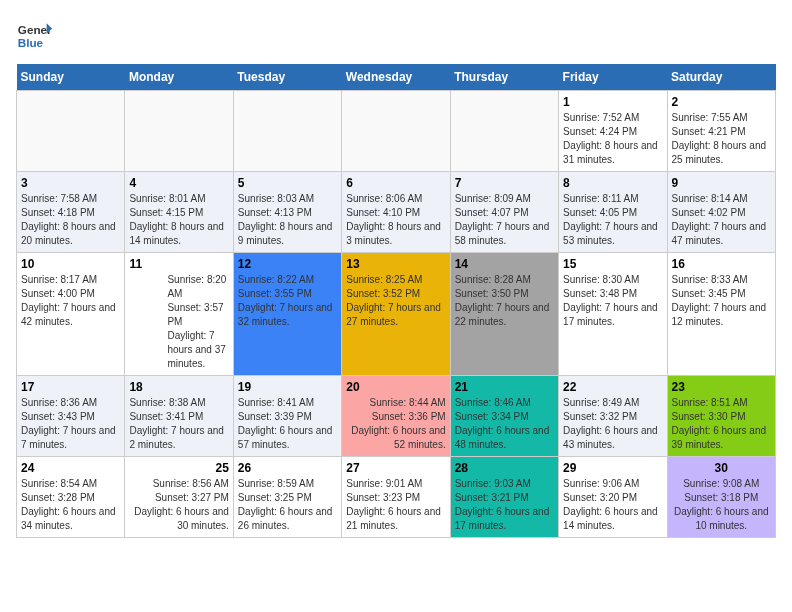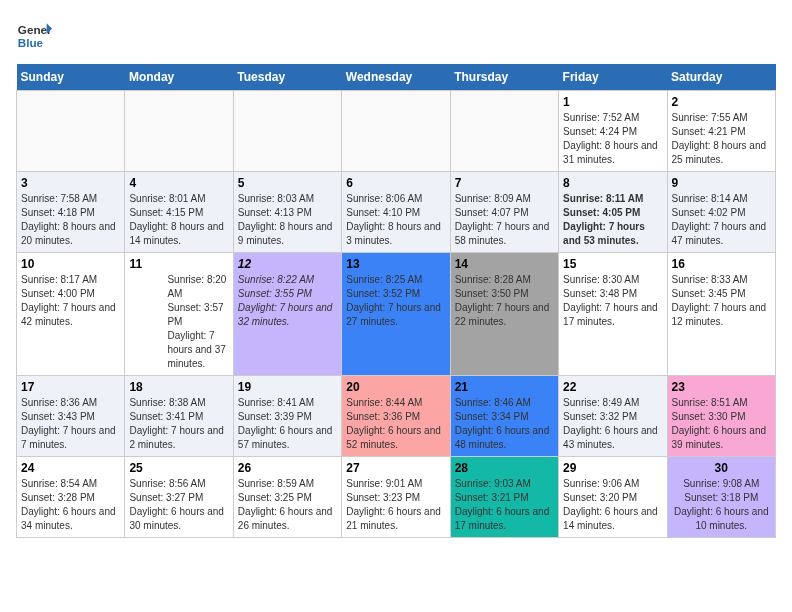--- a/index.html
+++ b/index.html
@@ -153,21 +153,21 @@
 Daylight: 8 hours and 3 minutes.</div>
         </td>
         <td style="background: rgb(238, 242, 248);">
           <span class="day-number">7</span>
           <div class="day-info" style="white-space: pre-line;">Sunrise: 8:09 AM
 Sunset: 4:07 PM
 Daylight: 7 hours and 58 minutes.</div>
         </td>
         <td style="background: rgb(238, 242, 248);">
           <span class="day-number">8</span>
-          <div class="day-info" style="white-space: pre-line; font-weight: bold;">Sunrise: 8:11 AM
+          <div class="day-info" style="white-space: pre-line;">Sunrise: 8:11 AM
 Sunset: 4:05 PM
 Daylight: 7 hours and 53 minutes.</div>
         </td>
         <td style="background: rgb(238, 242, 248);">
           <span class="day-number">9</span>
           <div class="day-info" style="white-space: pre-line;">Sunrise: 8:14 AM
 Sunset: 4:02 PM
 Daylight: 7 hours and 47 minutes.</div>
         </td>
       </tr>
@@ -177,27 +177,27 @@
           <div class="day-info" style="white-space: pre-line;">Sunrise: 8:17 AM
 Sunset: 4:00 PM
 Daylight: 7 hours and 42 minutes.</div>
         </td>
         <td style="background: rgb(255, 255, 255);">
           <span class="day-number">11</span>
           <div class="day-info" style="white-space: pre-line; margin-left: 38px;">Sunrise: 8:20 AM
 Sunset: 3:57 PM
 Daylight: 7 hours and 37 minutes.</div>
         </td>
-        <td style="background: #c4b5fd; font-style: italic;">
+        <td style="background: #3b82f6;">
           <span class="day-number">12</span>
           <div class="day-info" style="white-space: pre-line;">Sunrise: 8:22 AM
 Sunset: 3:55 PM
 Daylight: 7 hours and 32 minutes.</div>
         </td>
-        <td style="background: #3b82f6;">
+        <td style="background: #eab308;">
           <span class="day-number">13</span>
           <div class="day-info" style="white-space: pre-line;">Sunrise: 8:25 AM
 Sunset: 3:52 PM
 Daylight: 7 hours and 27 minutes.</div>
         </td>
         <td style="background: #a3a3a3; margin-top: 39px;">
           <span class="day-number">14</span>
           <div class="day-info" style="white-space: pre-line;">Sunrise: 8:28 AM
 Sunset: 3:50 PM
 Daylight: 7 hours and 22 minutes.</div>
@@ -229,51 +229,51 @@
 Daylight: 7 hours and 2 minutes.</div>
         </td>
         <td style="background: rgb(238, 242, 248);">
           <span class="day-number">19</span>
           <div class="day-info" style="white-space: pre-line;">Sunrise: 8:41 AM
 Sunset: 3:39 PM
 Daylight: 6 hours and 57 minutes.</div>
         </td>
         <td style="background: #fca5a5; margin-top: 40px;">
           <span class="day-number">20</span>
-          <div class="day-info" style="white-space: pre-line;">Sunrise: 8:44 AM
+          <div class="day-info" style="white-space: pre-line; text-align: right;">Sunrise: 8:44 AM
 Sunset: 3:36 PM
 Daylight: 6 hours and 52 minutes.</div>
         </td>
-        <td style="background: #3b82f6;">
+        <td style="background: #14b8a6;">
           <span class="day-number">21</span>
           <div class="day-info" style="white-space: pre-line;">Sunrise: 8:46 AM
 Sunset: 3:34 PM
 Daylight: 6 hours and 48 minutes.</div>
         </td>
         <td style="background: rgb(238, 242, 248);">
           <span class="day-number">22</span>
           <div class="day-info" style="white-space: pre-line;">Sunrise: 8:49 AM
 Sunset: 3:32 PM
 Daylight: 6 hours and 43 minutes.</div>
         </td>
-        <td style="background: #f9a8d4; margin-left: 31px;">
+        <td style="background: #84cc16; margin-left: 31px;">
           <span class="day-number">23</span>
           <div class="day-info" style="white-space: pre-line;">Sunrise: 8:51 AM
 Sunset: 3:30 PM
 Daylight: 6 hours and 39 minutes.</div>
         </td>
       </tr>
       <tr>
         <td style="background: rgb(255, 255, 255); margin-top: 48px;">
           <span class="day-number">24</span>
           <div class="day-info" style="white-space: pre-line;">Sunrise: 8:54 AM
 Sunset: 3:28 PM
 Daylight: 6 hours and 34 minutes.</div>
         </td>
-        <td style="background: rgb(255, 255, 255);">
+        <td style="background: rgb(255, 255, 255); text-align: right;">
           <span class="day-number">25</span>
           <div class="day-info" style="white-space: pre-line;">Sunrise: 8:56 AM
 Sunset: 3:27 PM
 Daylight: 6 hours and 30 minutes.</div>
         </td>
         <td style="background: rgb(255, 255, 255);">
           <span class="day-number">26</span>
           <div class="day-info" style="white-space: pre-line;">Sunrise: 8:59 AM
 Sunset: 3:25 PM
 Daylight: 6 hours and 26 minutes.</div>

